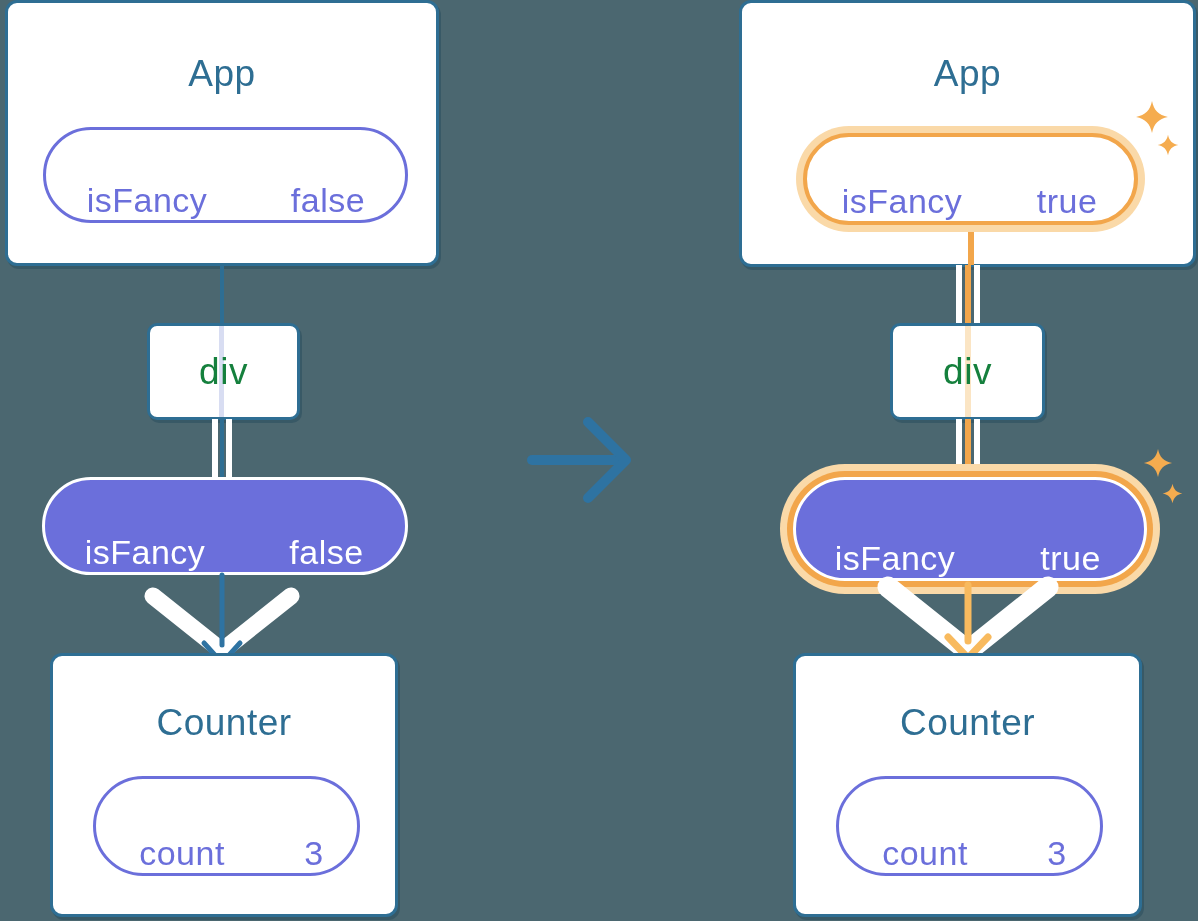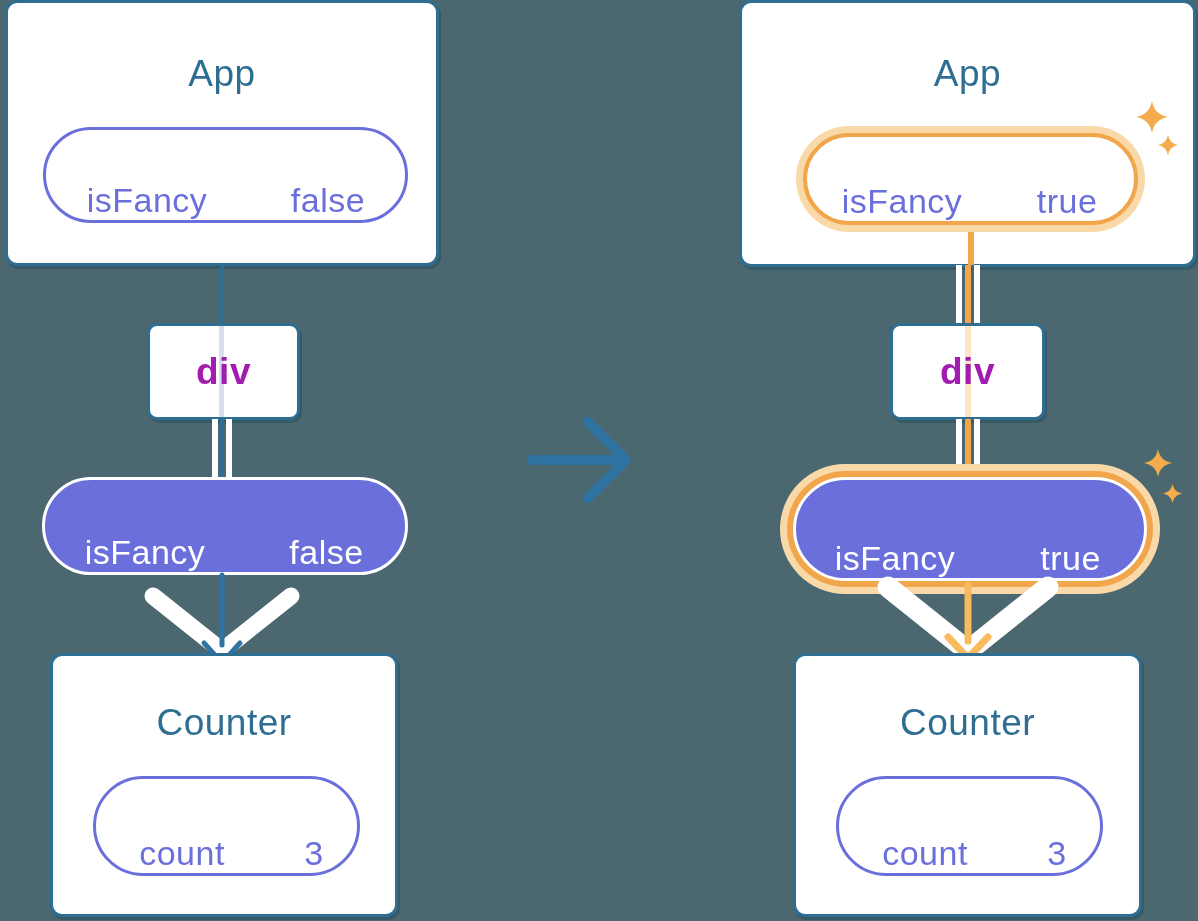--- a/index.html
+++ b/index.html
@@ -49,21 +49,21 @@
   .vline{position:absolute;}
   .steel{background:#2E6E93;}
   .white{background:#fff;}
   .orange{background:#F2A64B;}
   .lavender{background:#D8DDF2;}
   .peach{background:#FBE5C4;}
 
   .stripe{position:absolute;top:0;bottom:0;}
   .div-label{position:relative;z-index:2;}
   .div-card{display:flex;align-items:center;justify-content:center;
-    color:#a21caf;font-size:37px;font-weight:700;letter-spacing:.5px;}
+    color:#15803d;font-size:37px;font-weight:400;letter-spacing:.5px;}
 
   svg{position:absolute;overflow:visible;display:block;}
   .sparkle{position:absolute;}
 </style>
 </head>
 <body>
 
 <div class="stage">
 
   <div>

